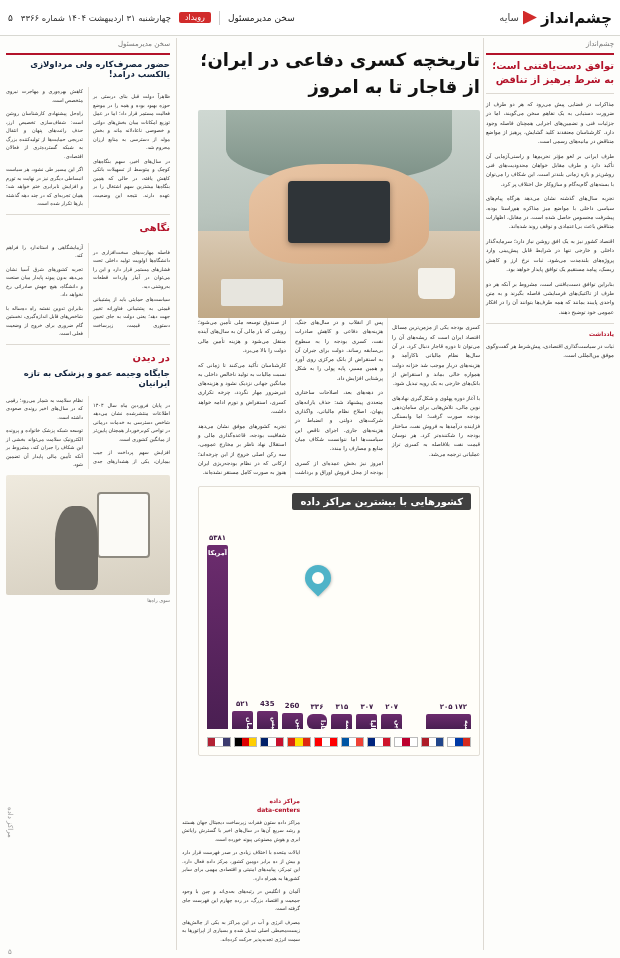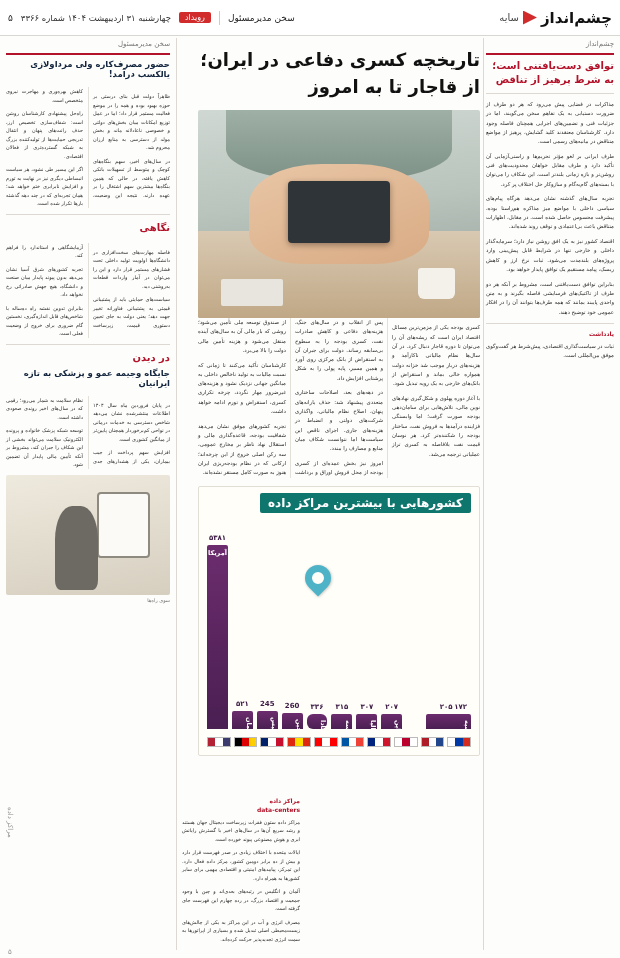--- a/index.html
+++ b/index.html
@@ -118,21 +118,21 @@
   .cols3{
     column-count:3;column-gap:9px;column-rule:1px solid #e3e0d9;
   }
   
   .chartbox{
     position:relative;margin-top:8px;border:1px solid #e2ded6;border-radius:2px;
     background:#fffef9;height:268px;overflow:hidden;
   }
   .chart-title{
     position:absolute;top:6px;right:8px;
-    background:#0f766e;color:#fff;font-size:12px;font-weight:bold;
+    background:#404040;color:#fff;font-size:10px;font-weight:bold;
     padding:3px 8px;border-radius:2px;
   }
   .chart-plot{
     position:absolute;left:8px;right:8px;bottom:26px;top:58px;
     display:flex;align-items:flex-end;justify-content:space-between;gap:4px;
     direction:ltr;
   }
   .bar-wrap{flex:1;display:flex;flex-direction:column;align-items:center;justify-content:flex-end;height:100%;}
   .bar{
     width:100%;border-radius:2px 2px 0 0;
@@ -273,21 +273,21 @@
             </div>
           </div>
           <div class="bar-wrap">
             <div class="bar" style="height: 9.68222%; background: linear-gradient(rgb(108, 44, 110), rgb(74, 31, 82));">
               <span class="bv">۵۲۱</span>
               <span class="bn" style="writing-mode: vertical-rl; position: absolute; top: 6px; left: 0px; right: 0px; margin: 0px auto;">آلمان</span>
             </div>
           </div>
           <div class="bar-wrap">
             <div class="bar" style="height: 9.55213%; background: linear-gradient(rgb(108, 44, 110), rgb(74, 31, 82));">
-              <span class="bv">245</span>
+              <span class="bv">435</span>
               <span class="bn" style="writing-mode: vertical-rl; position: absolute; top: 6px; left: 0px; right: 0px; margin: 0px auto;">انگلیس</span>
             </div>
           </div>
           <div class="bar-wrap">
             <div class="bar" style="height: 8.34417%; background: linear-gradient(rgb(108, 44, 110), rgb(74, 31, 82));">
               <span class="bv">260</span>
               <span class="bn" style="writing-mode: vertical-rl; position: absolute; top: 6px; left: 0px; right: 0px; margin: 0px auto;">چین</span>
             </div>
           </div>
           <div class="bar-wrap">

